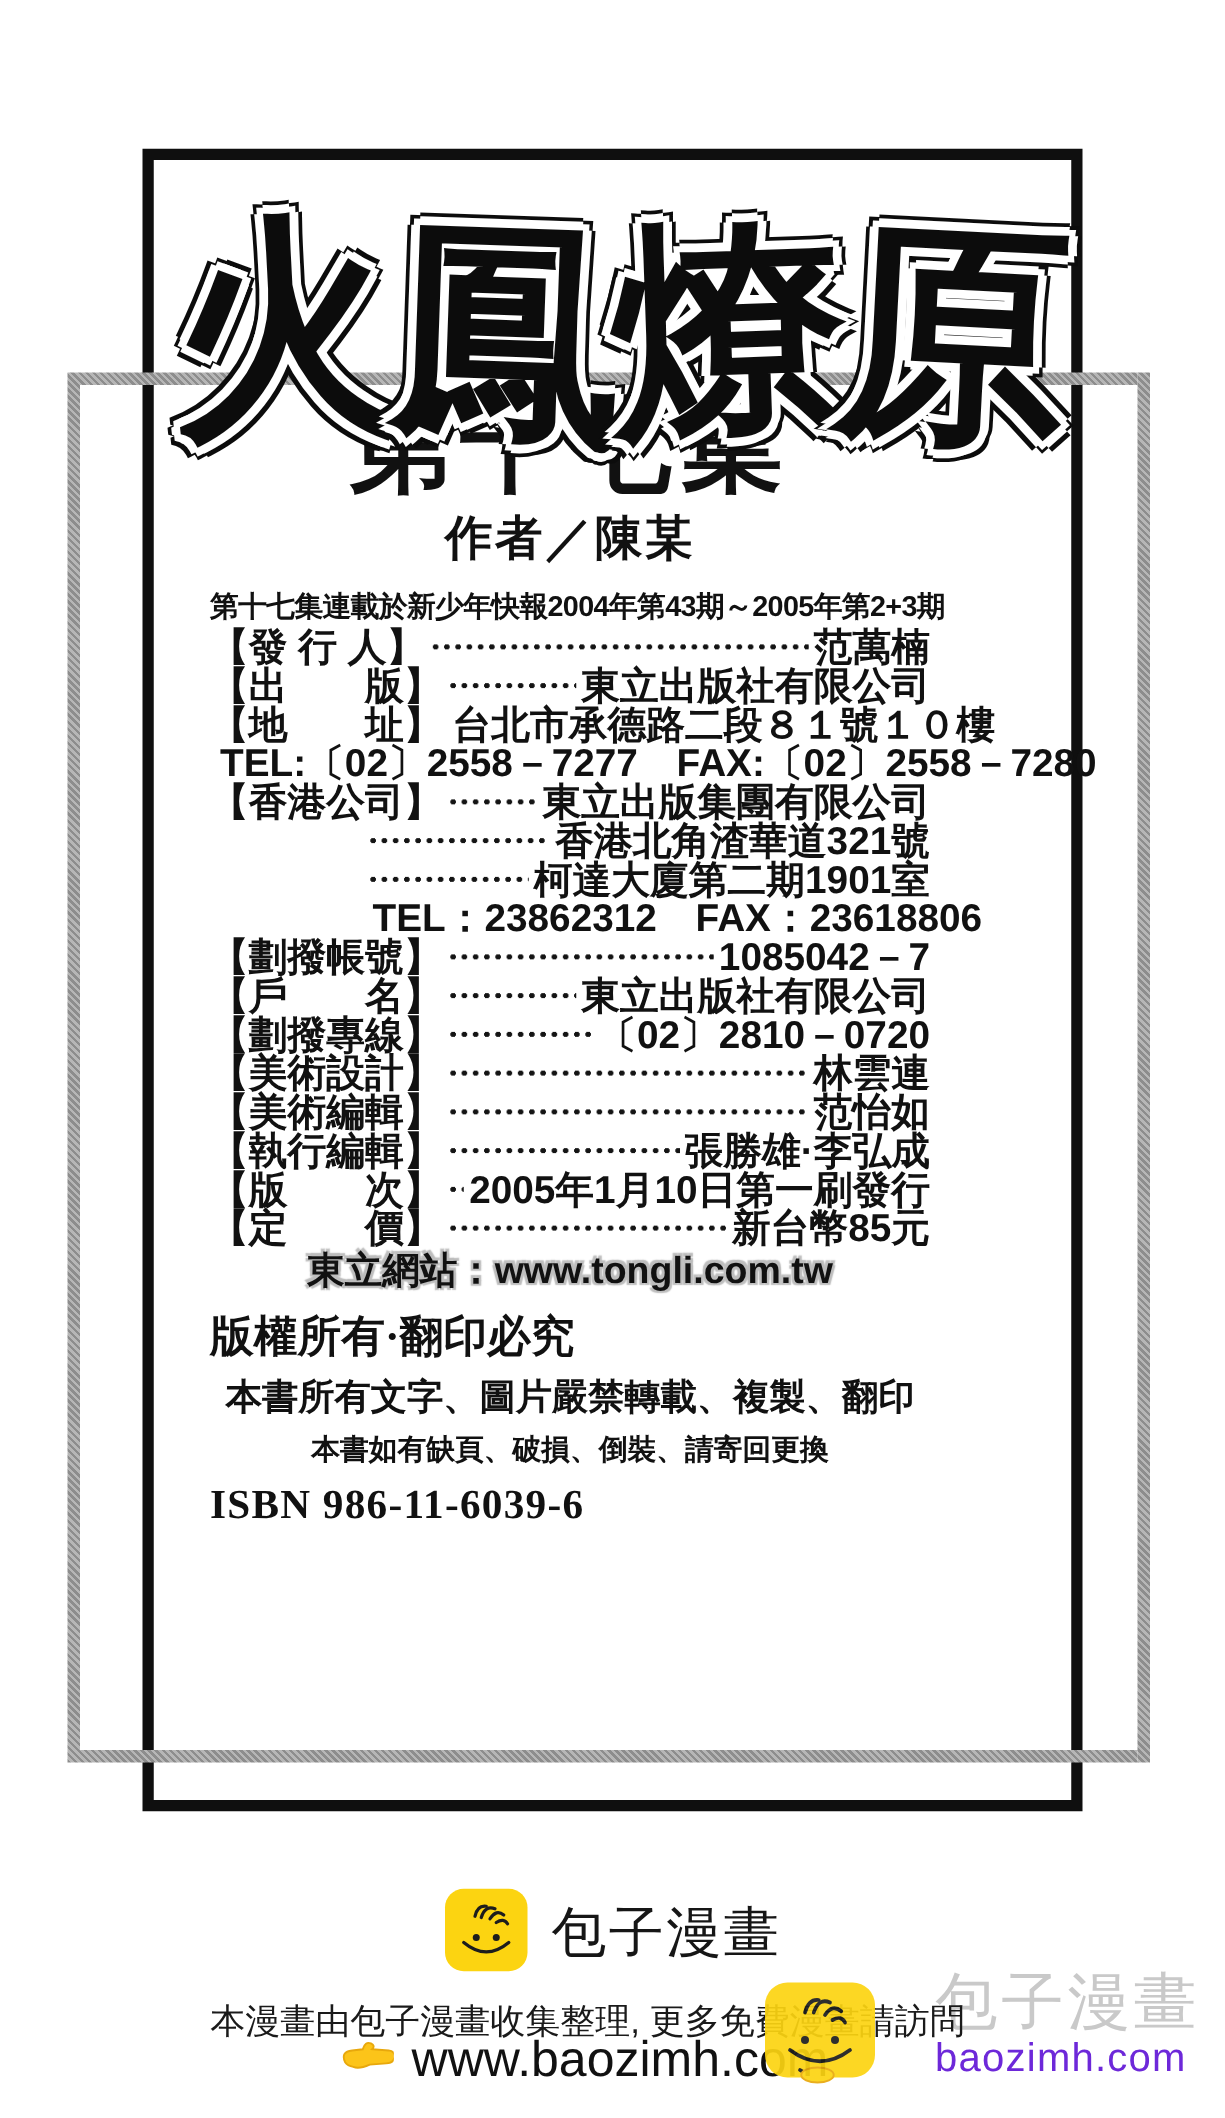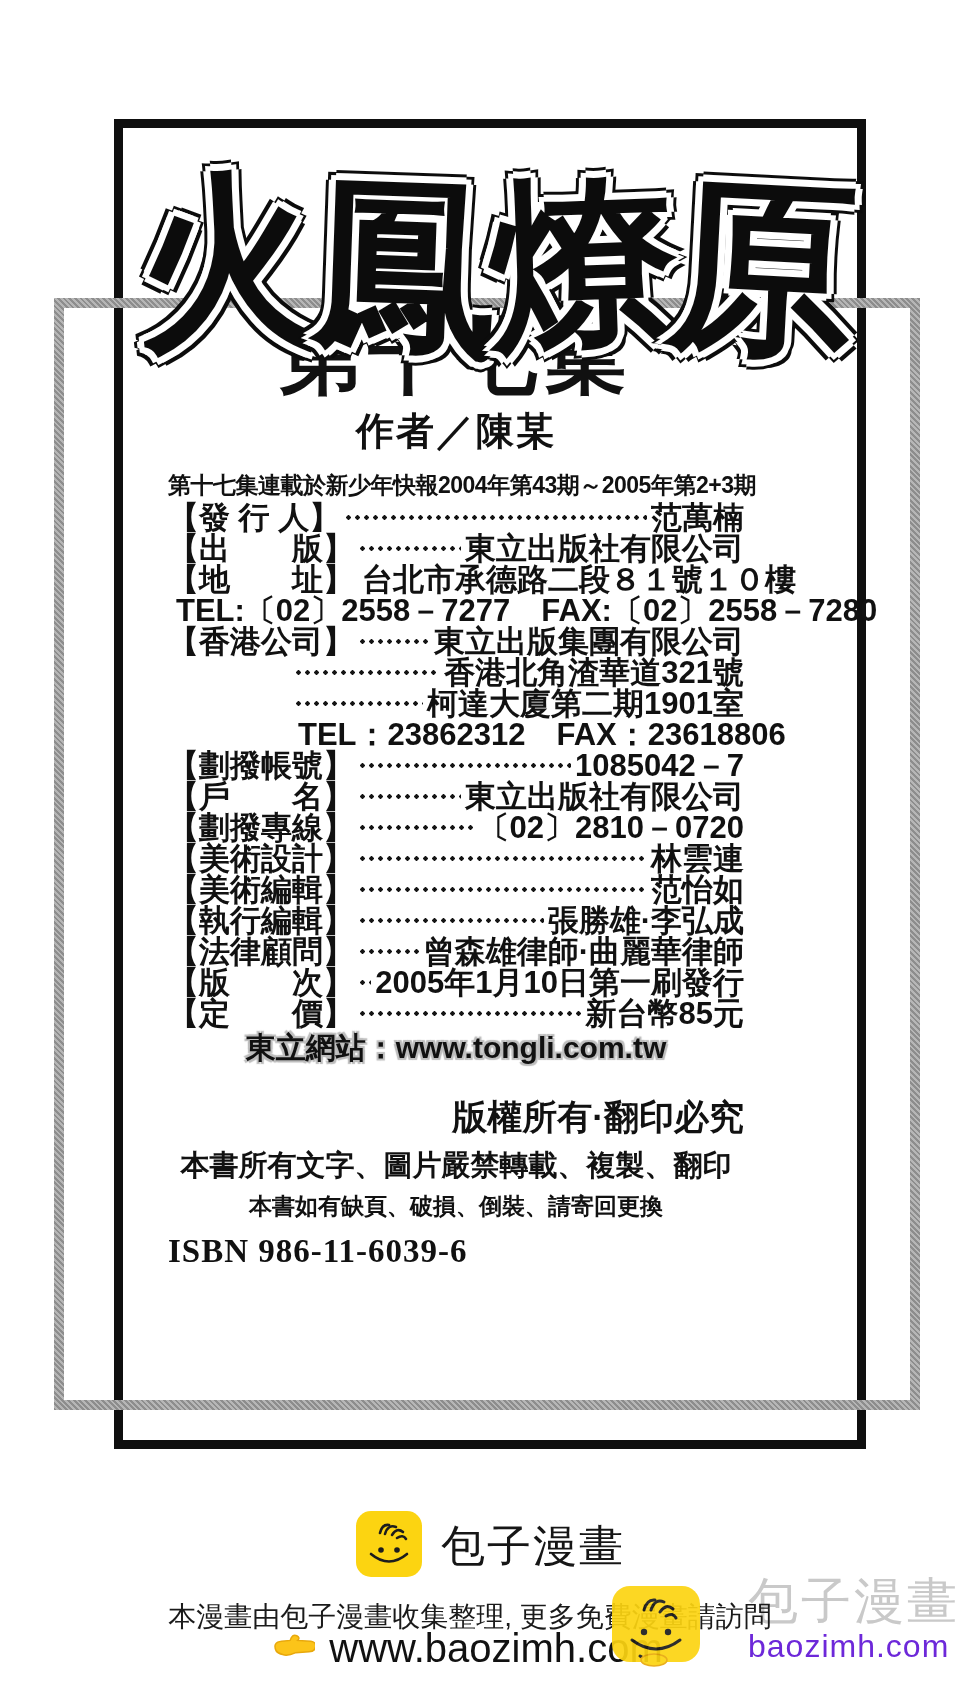--- a/index.html
+++ b/index.html
@@ -40,22 +40,22 @@
   .row .lbl{flex:0 0 auto;}
   .row .leader{flex:1 1 auto;height:31px;margin:0 4px;
         background-image:radial-gradient(circle,#141414 2px,transparent 2.4px);
         background-size:9px 31px;background-repeat:repeat-x;background-position:0 center;}
   .row .val{flex:0 0 auto;}
   .row.no-leader .leader{background:none;}
   .row.indent{padding-left:122px;}
 
   .website{text-align:center;font-size:30px;line-height:38px;font-weight:bold;
            text-shadow:2px 2px 1px #bdbdbd,-2px -2px 1px #bdbdbd,2px -2px 1px #bdbdbd,-2px 2px 1px #bdbdbd;}
-  .cr1{text-align:right;font-size:35px;line-height:44px;font-weight:900;margin-top:28px;
-       font-family:Liberation Sans, sans-serif;}
+  .cr1{text-align:left;font-size:35px;line-height:44px;font-weight:900;margin-top:12px;
+       font-family:Liberation Serif, serif;}
   .cr2{text-align:center;font-size:29px;line-height:36px;font-weight:900;margin-top:8px;
        font-family:"Liberation Serif","DejaVu Serif",serif;}
   .cr3{text-align:center;font-size:23px;line-height:30px;font-weight:bold;margin-top:8px;}
   .isbn{text-align:left;font-size:33px;line-height:40px;font-weight:bold;margin-top:10px;letter-spacing:1px;
         font-family:Liberation Serif, serif;}
 
   
   .brand-row{position:absolute;top:1510px;left:0;width:980px;display:flex;justify-content:center;
              align-items:center;gap:18px;z-index:4;}
   .brand-name{font-size:44px;font-weight:500;color:#161616;letter-spacing:2px;}
@@ -149,25 +149,20 @@
           <span class="lbl">【美術編輯】</span>
           <span class="leader"></span>
           <span class="val">范怡如</span>
         </div>
       <div class="row">
           <span class="lbl">【執行編輯】</span>
           <span class="leader"></span>
           <span class="val">張勝雄·李弘成</span>
         </div>
       <div class="row">
-          <span class="lbl">【法律顧問】</span>
-          <span class="leader"></span>
-          <span class="val">曾森雄律師·曲麗華律師</span>
-        </div>
-      <div class="row">
           <span class="lbl">【版　　次】</span>
           <span class="leader"></span>
           <span class="val">2005年1月10日第一刷發行</span>
         </div>
       <div class="row">
           <span class="lbl">【定　　價】</span>
           <span class="leader"></span>
           <span class="val">新台幣85元</span>
         </div>
     </div>

